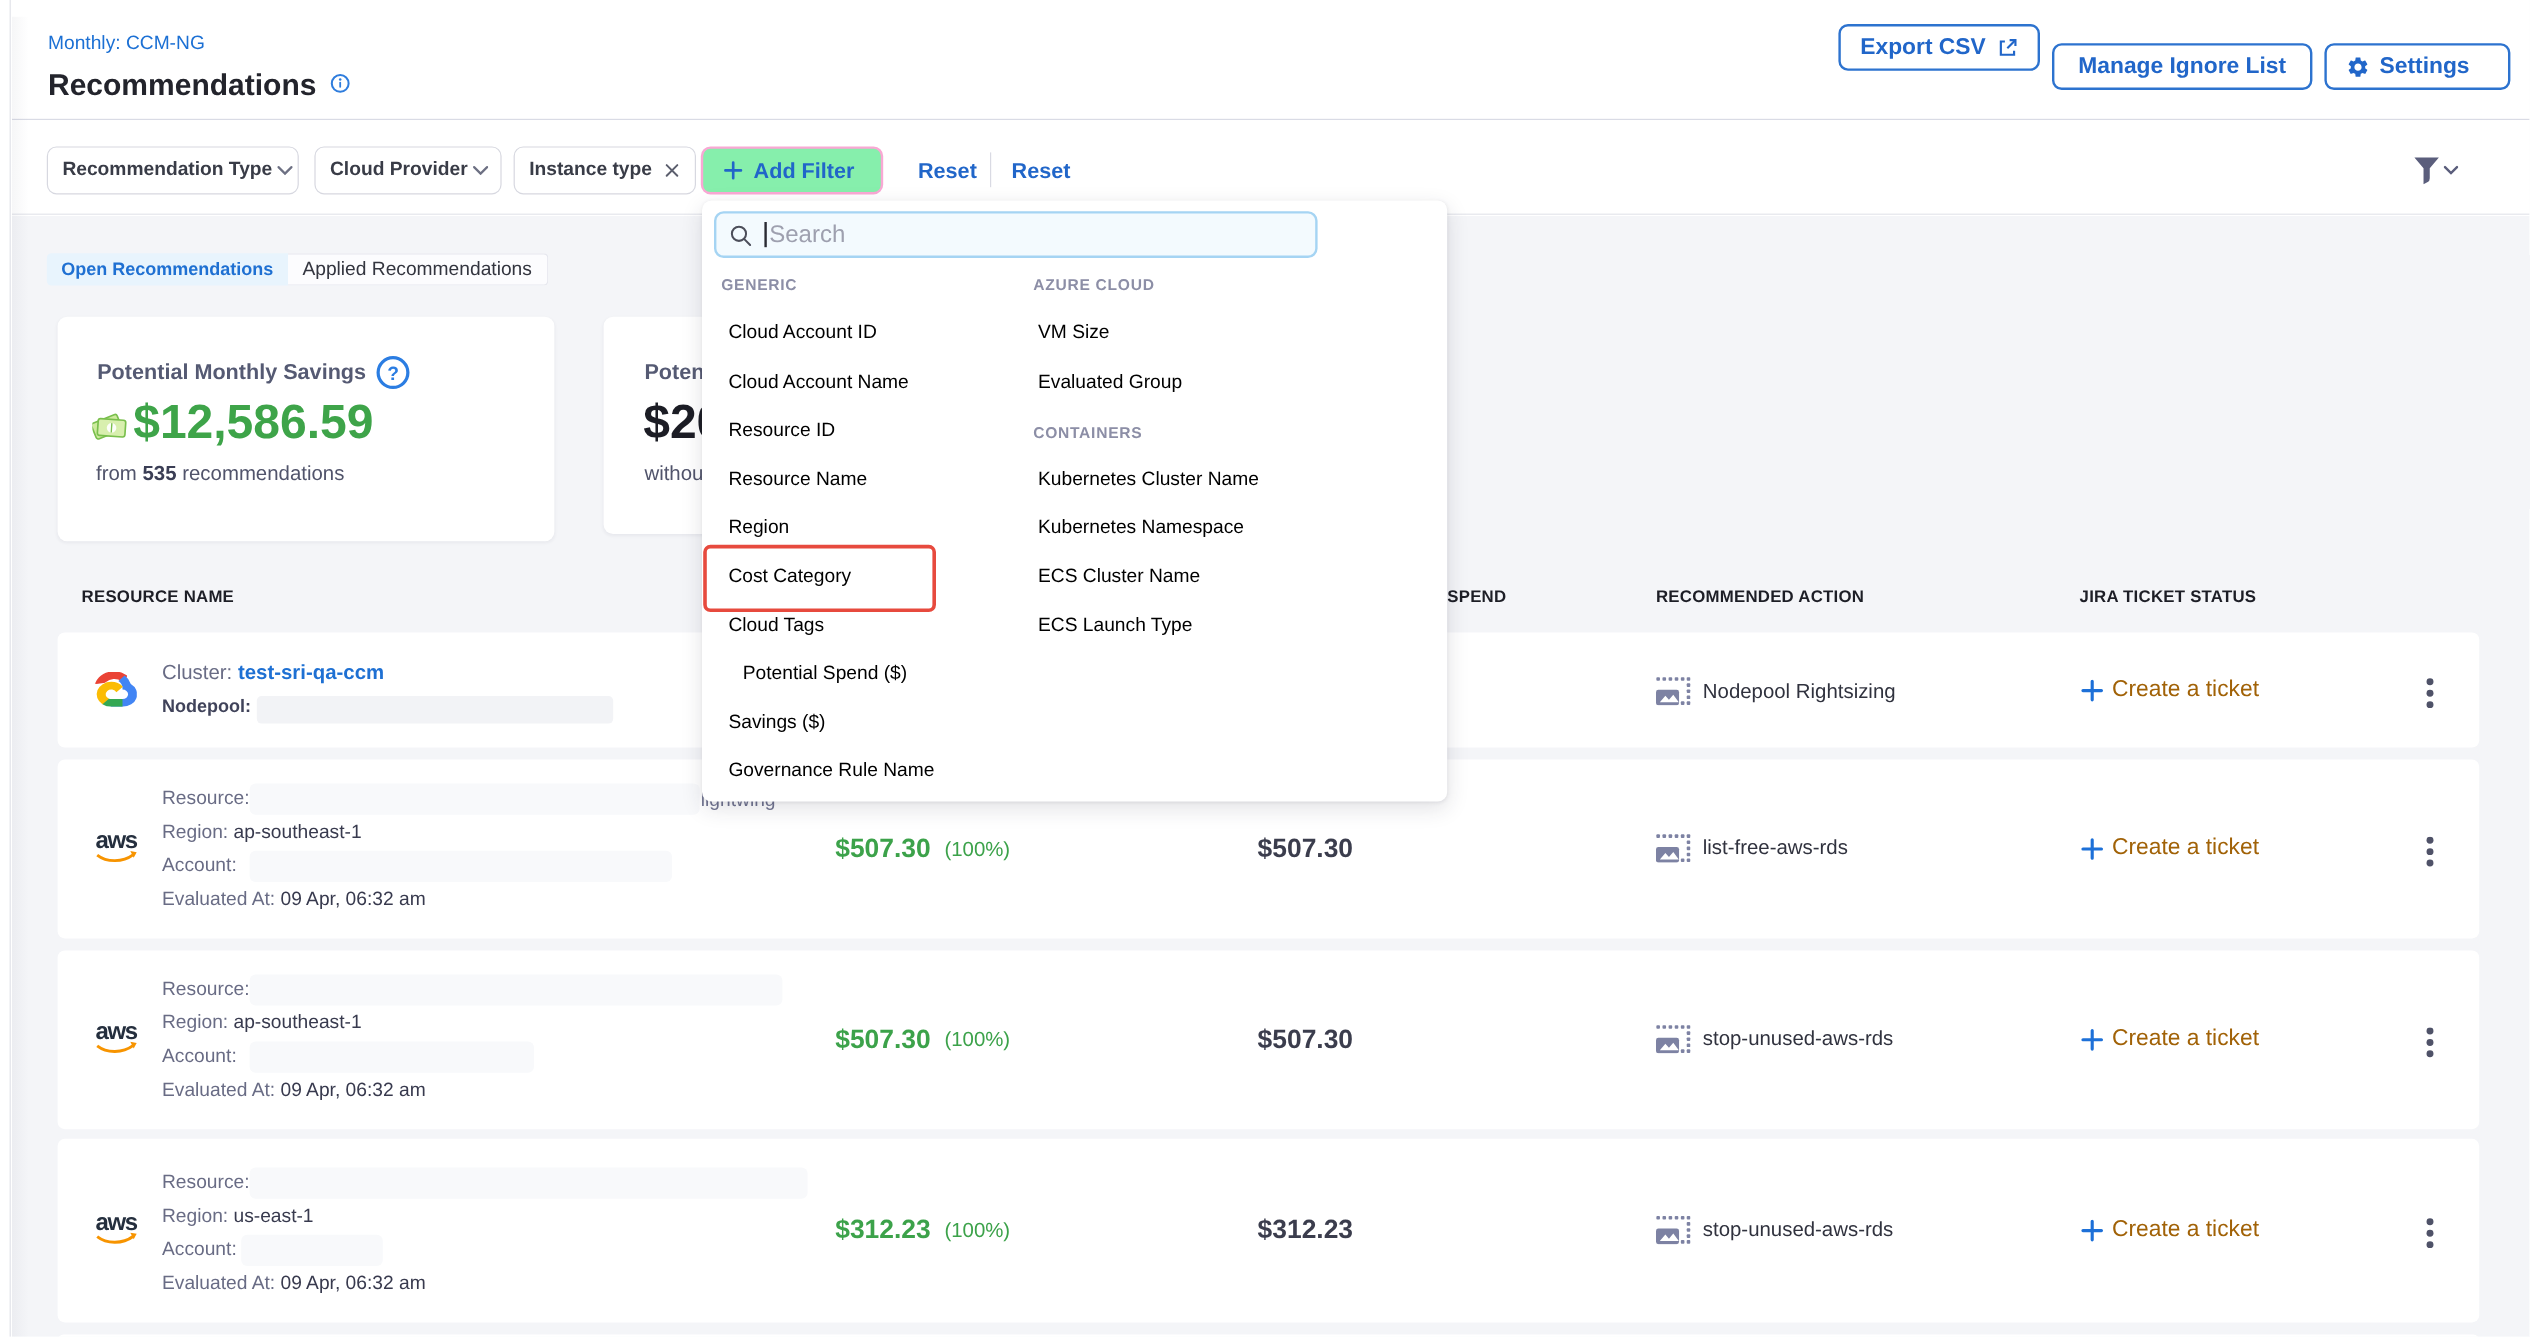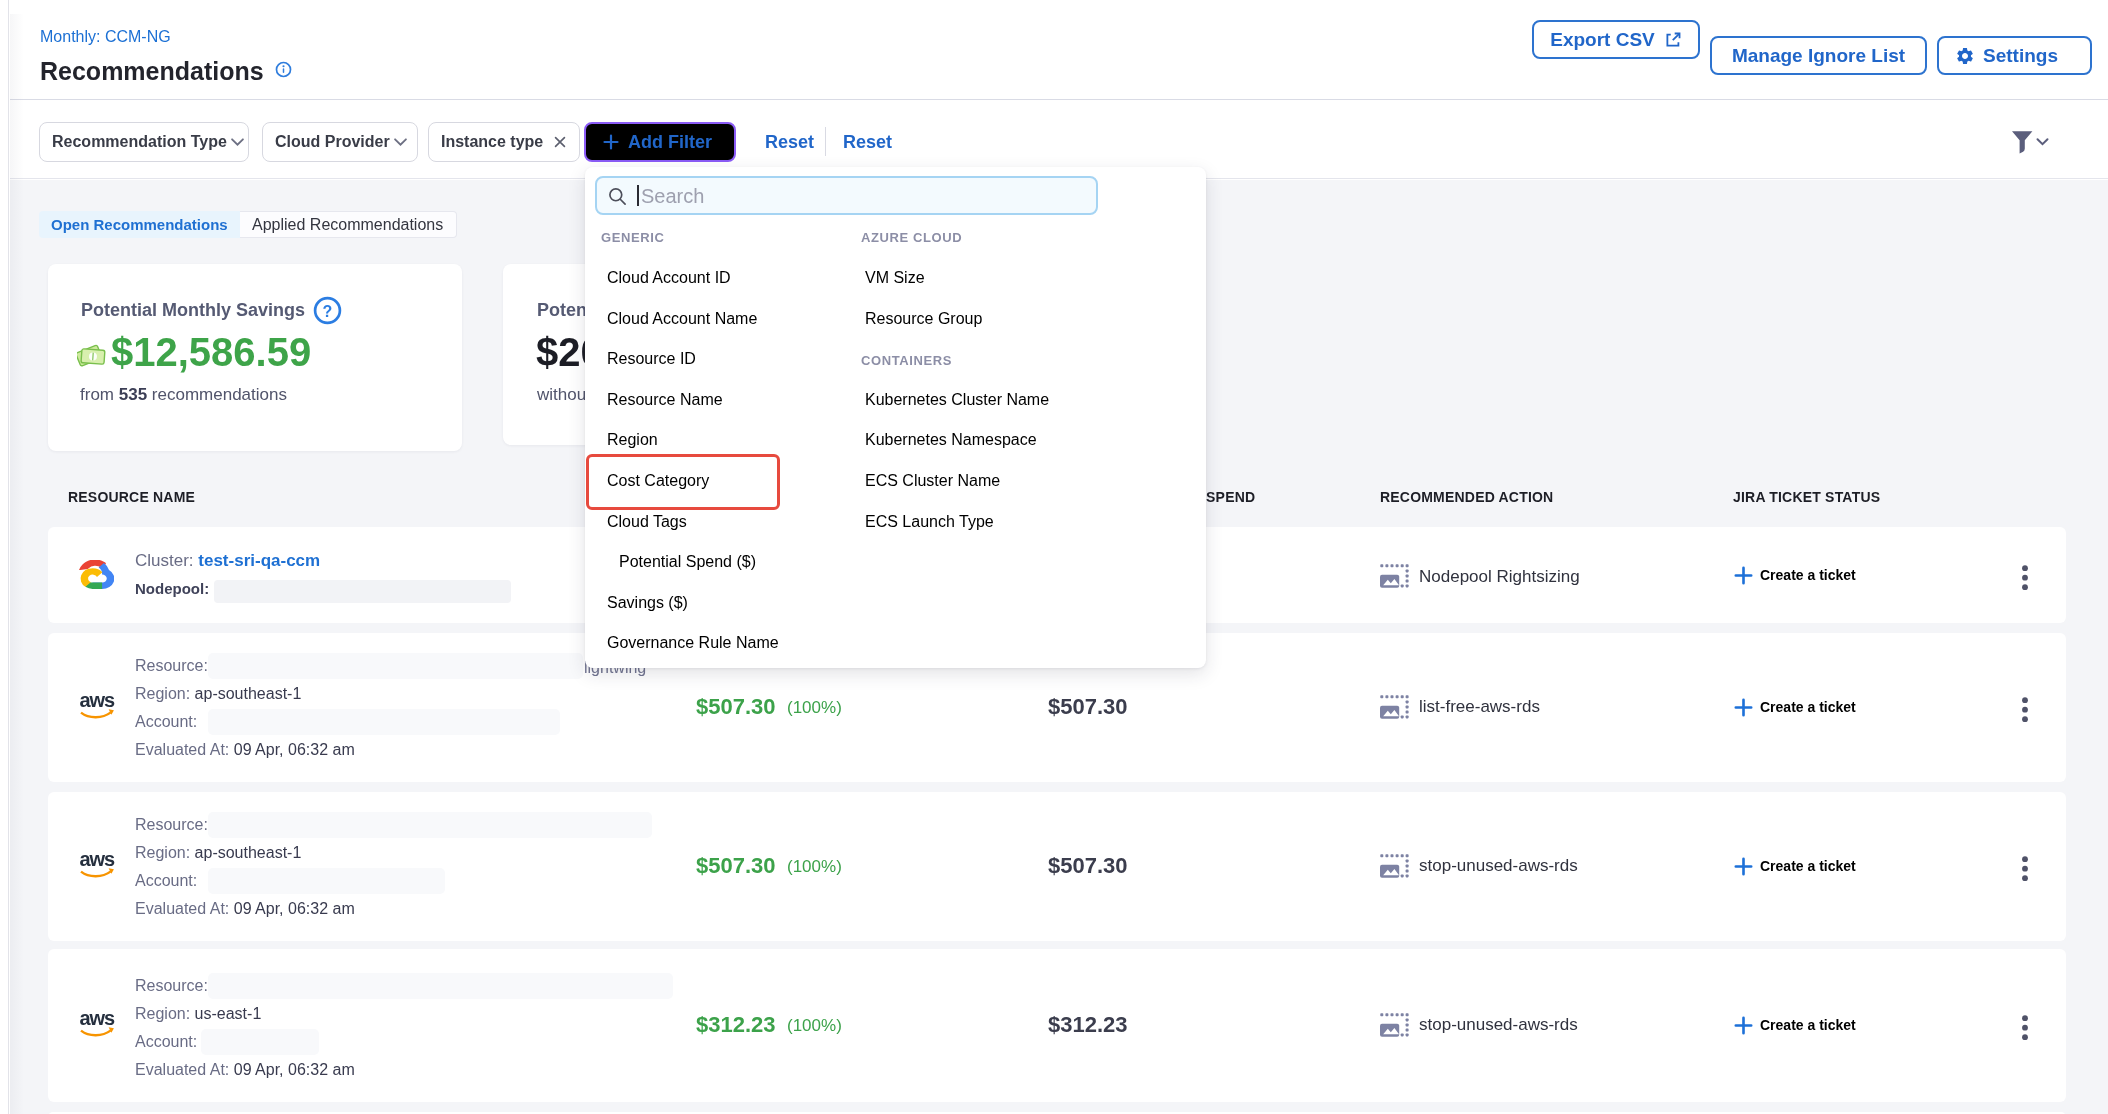--- a/index.html
+++ b/index.html
@@ -12,21 +12,21 @@
 .chip svg{flex-shrink:0}
 .th{position:absolute;color:#1d1e26;font-weight:bold;font-size:14px;letter-spacing:.2px;line-height:17px}
 .row{position:absolute;left:48px;width:2018px;background:#fff;border-radius:6px}
 .lbl{color:#696c85;font-size:16px;line-height:20px}
 .val{color:#383a4e}
 .bar{position:absolute;background:#f8f9fb;border-radius:5px;height:26px}
 .money{position:absolute;color:#3ca24a;font-weight:bold;font-size:22px;line-height:26px}
 .pct{position:absolute;color:#3ca24a;font-size:17px;line-height:20px}
 .spend{position:absolute;color:#3b3d4d;font-weight:bold;font-size:22px;line-height:26px}
 .act{position:absolute;color:#30323e;font-size:17px;line-height:22px}
-.tik{position:absolute;color:#000000;font-weight:bold;font-size:14px;line-height:22px}
+.tik{position:absolute;color:#a16207;font-weight:normal;font-size:19px;line-height:22px}
 .item{position:absolute;color:#000000;font-size:16px;line-height:22px;white-space:nowrap}
 .cat{position:absolute;color:#8c8ea6;font-weight:bold;font-size:13px;letter-spacing:.6px;line-height:16px}
 </style>
 </head>
 <body>
 <div id="root">
 
 <div class="ab" style="left:10px;top:0;width:2098px;height:100px;background:#fff;border-bottom:1px solid #d9dbe5"></div>
 <div class="ab nw" style="left:40px;top:27px;font-size:16px;line-height:19px;color:#1c70d4">Monthly: CCM-NG</div>
 <div class="ab nw" style="left:40px;top:56px;font-size:25px;line-height:30px;font-weight:bold;color:#23242c">Recommendations</div>
@@ -48,21 +48,21 @@
 <div class="ab" style="left:10px;top:101px;width:2098px;height:78px;background:#fff;border-bottom:1px solid #e4e5ec"></div>
 <div class="chip" style="left:39px;width:210px">Recommendation Type <svg width="13" height="8" viewBox="0 0 12 7">
         <path d="M1 1l5 5 5-5" fill="none" stroke="#6d7083" stroke-width="1.7" stroke-linecap="round"></path>
       </svg></div>
 <div class="chip" style="left:262px;width:156px">Cloud Provider <svg width="13" height="8" viewBox="0 0 12 7">
         <path d="M1 1l5 5 5-5" fill="none" stroke="#6d7083" stroke-width="1.7" stroke-linecap="round"></path>
       </svg></div>
 <div class="chip" style="left:428px;width:152px">Instance type <svg width="14" height="14" viewBox="0 0 12 12">
         <path d="M2.2 2.2l7.6 7.6M9.8 2.2l-7.6 7.6" stroke="#5c5f6e" stroke-width="1.4" stroke-linecap="round"></path>
       </svg></div>
-<div class="ab" style="left:584px;top:122px;width:152px;height:40px;border:2px solid #8b5cf6;border-radius:8px;background:#000000;display:flex;align-items:center;padding-left:17px;gap:9px">
+<div class="ab" style="left:584px;top:122px;width:152px;height:40px;border:2px solid #f9a8d4;border-radius:8px;background:#86efac;display:flex;align-items:center;padding-left:17px;gap:9px">
       <svg width="16" height="16" viewBox="0 0 16 16">
         <path d="M8 1.5v13M1.5 8h13" stroke="#2166c9" stroke-width="2.2" stroke-linecap="round"></path>
       </svg>
       <span style="font-size:18px;font-weight:bold;color:#2166c9">Add Filter</span>
     </div>
 <div class="ab nw" style="left:765px;top:132px;font-size:18px;font-weight:bold;color:#2166c9;line-height:20px">Reset</div>
 <div class="ab" style="left:825px;top:127px;width:1px;height:29px;background:#d9dae3"></div>
 <div class="ab nw" style="left:843px;top:132px;font-size:18px;font-weight:bold;color:#2166c9;line-height:20px">Reset</div>
 <svg class="ab" style="left:2011px;top:130px" width="38" height="24" viewBox="0 0 38 24">
       <path d="M1 1.2h20.4l-7.6 9v8.3q0 2.3-1.7 3.2l-3.5 1.8v-13.3z" fill="#5b5e7c"></path>
@@ -301,21 +301,21 @@
 <div class="item" style="left:22px;top:181px">Resource ID</div>
 <div class="item" style="left:22px;top:222px">Resource Name</div>
 <div class="item" style="left:22px;top:262px">Region</div>
 <div class="item" style="left:22px;top:303px">Cost Category</div>
 <div class="item" style="left:22px;top:344px">Cloud Tags</div>
 <div class="item" style="left:34px;top:384px">Potential Spend ($)</div>
 <div class="item" style="left:22px;top:425px">Savings ($)</div>
 <div class="item" style="left:22px;top:465px">Governance Rule Name</div>
 <div class="cat nw" style="left:276px;top:63px">AZURE CLOUD</div>
 <div class="item" style="left:280px;top:100px">VM Size</div>
-<div class="item" style="left:280px;top:141px">Resource Group</div>
+<div class="item" style="left:280px;top:141px">Evaluated Group</div>
 <div class="cat nw" style="left:276px;top:186px">CONTAINERS</div>
 <div class="item" style="left:280px;top:222px">Kubernetes Cluster Name</div>
 <div class="item" style="left:280px;top:262px">Kubernetes Namespace</div>
 <div class="item" style="left:280px;top:303px">ECS Cluster Name</div>
 <div class="item" style="left:280px;top:344px">ECS Launch Type</div>
 <div class="ab" style="left:1px;top:287px;width:194px;height:56px;border:3px solid #e74a3e;border-radius:6px"></div>
 </div>
 </div>
 
 </body></html>

